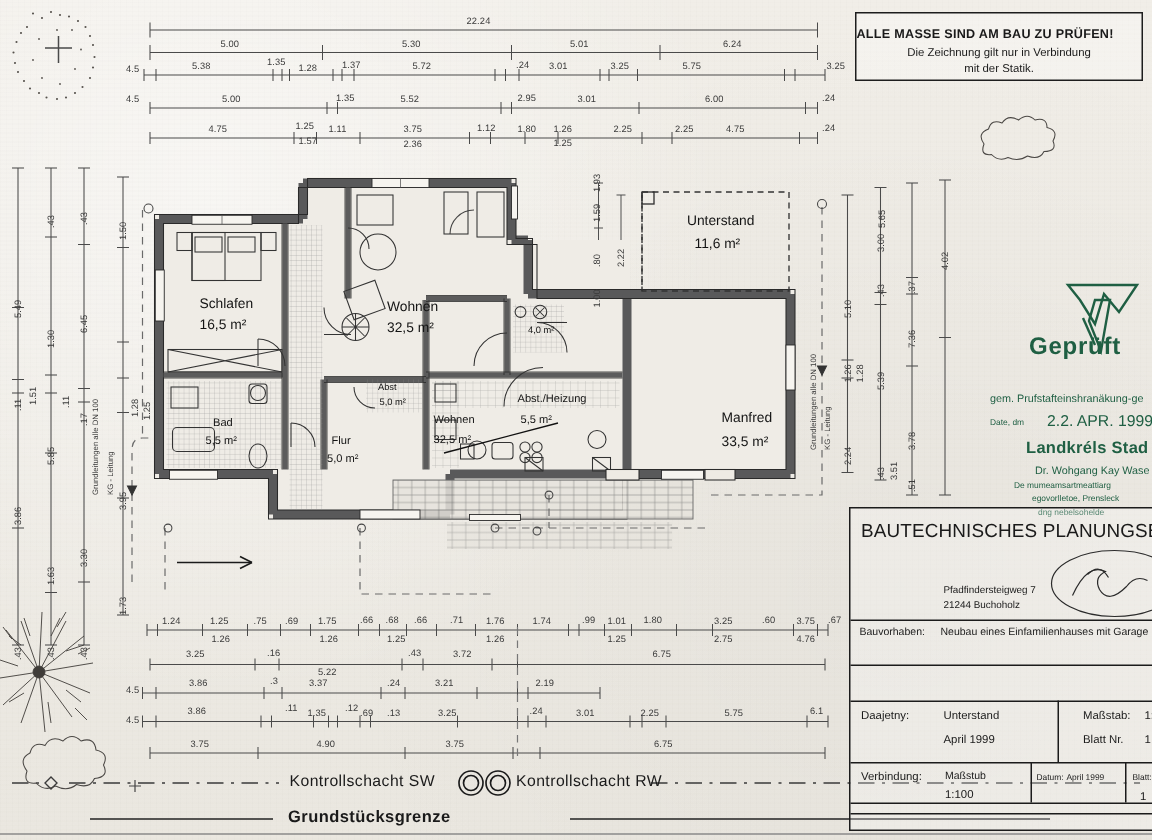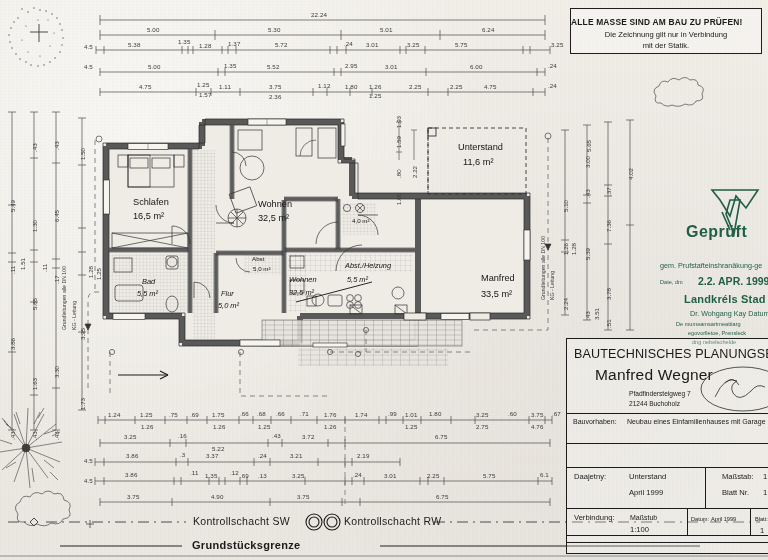--- a/index.html
+++ b/index.html
@@ -20,34 +20,34 @@
     background-image:
       repeating-linear-gradient(0deg, rgba(120,115,105,.05) 0 1px, rgba(255,255,255,0) 1px 3px),
       repeating-linear-gradient(90deg, rgba(120,115,105,.045) 0 1px, rgba(255,255,255,0) 1px 4px);}
   .abs{position:absolute;}
   svg{display:block;}
   
   .t{position:absolute;white-space:nowrap;line-height:1;}
   .dim{font-size:6.2px;color:#3a3a3a;letter-spacing:.1px;}
   .dimv{font-size:6.2px;color:#3a3a3a;transform-origin:0 0;}
   .room{font-size:9.2px;color:#141414;}
-  .room.small{font-size:7.4px;font-style:italic;}
+  .room.small{font-size:7.4px;}
   .room.tiny{font-size:6.2px;}
   
   #notebox{left:570px;top:8px;width:190px;height:44px;
     border:1.4px solid #1d1d1d;background:rgba(255,255,255,.30);}
   #notebox .l1{font-size:8.4px;font-weight:bold;letter-spacing:.2px;}
   #notebox .l2{font-size:7.6px;}
   
   .stamp{color:#1f5f43;}
   .stamp .big{font-size:16px;font-weight:bold;letter-spacing:.5px;}
   .stamp .mid{font-size:11px;font-weight:bold;letter-spacing:.2px;}
   .stamp .sm{font-size:7.2px;}
   .stamp .xs{font-size:5.6px;}
-  .stamp .date{font-size:10.5px;font-weight:bold;}
+  .stamp .date{font-size:10.5px;font-weight:normal;}
   
   #titleblock{left:566px;top:338px;width:215px;height:214px;
     border:1.3px solid #1b1b1b;background:rgba(255,255,255,.26);}
   #titleblock .rowline{position:absolute;left:0;right:0;border-top:1.1px solid #1b1b1b;}
   #titleblock .vline{position:absolute;top:0;bottom:0;border-left:1.1px solid #1b1b1b;}
   .tbco{font-size:12.6px;letter-spacing:.1px;}
   .tbname{font-size:15.5px;letter-spacing:.2px;}
   .tbaddr{font-size:6.6px;}
   .tbsm{font-size:7px;}
   .tbfield{font-size:7.6px;}
@@ -629,39 +629,38 @@
         <path d="M12 4 L58 4 L46 22 L36 10 L30 30 L20 14 Z"></path>
         <path d="M30 14 L40 14 L34 48 L26 28 Z"></path>
         <path d="M22 26 L30 44"></path>
       </g>
     </svg>
     <div class="t big" style="left:26px;top:36px">Geprüft</div>
     <div class="t sm" style="left:0px;top:74px">gem. Prufstafteinshranäkung-ge</div>
     <div class="t xs" style="left:0px;top:92px">Datе, dm</div>
     <div class="t date" style="left:38px;top:88px">2.2. APR. 1999</div>
     <div class="t mid" style="left:24px;top:106px">Landkréls Stad</div>
-    <div class="t sm" style="left:30px;top:122px">Dr. Wohgang Kay Datum</div>
+    <div class="t sm" style="left:30px;top:122px">Dr. Wohgang Kay Wase</div>
     <div class="t xs" style="left:16px;top:134px">De mumeamsartmeattiarg</div>
     <div class="t xs" style="left:28px;top:143px">egovorlletoe, Prensleck</div>
     <div class="t xs" style="left:32px;top:152px">dng nebelsohelde</div>
   </div>
 
   <div class="abs" id="titleblock">
     <div class="rowline" style="top:74px"></div>
     <div class="rowline" style="top:104px"></div>
     <div class="rowline" style="top:128px"></div>
     <div class="rowline" style="top:169px"></div>
     <div class="rowline" style="top:196px"></div>
     <div class="rowline" style="top:203px"></div>
     <div class="vline" style="left:138px;top:128px;height:41px"></div>
     <div class="vline" style="left:120px;top:169px;height:27px"></div>
     <div class="vline" style="left:183px;top:169px;height:27px"></div>
 
     <div class="t tbco" style="left:7px;top:9px">BAUTECHNISCHES PLANUNGSBÜRO</div>
-    <div class="t tbname" style="left:28px;top:28px">Manfred Wegner</div>
     <div class="t tbaddr" style="left:62px;top:52px">Pfadfindersteigweg 7</div>
     <div class="t tbaddr" style="left:62px;top:62px">21244 Buchoholz</div>
 
     <svg style="position:absolute;left:128px;top:24px" width="92" height="52">
       <g fill="none" stroke="#2b2b2b" stroke-width="0.8">
         <ellipse cx="48" cy="26" rx="42" ry="22"></ellipse>
         <path d="M20 34 q10 -22 22 -16 q-8 4 -4 12 q6 10 18 -2 q6 -8 14 -4"></path>
         <path d="M30 20 q8 -8 14 2"></path>
       </g>
     </svg>

